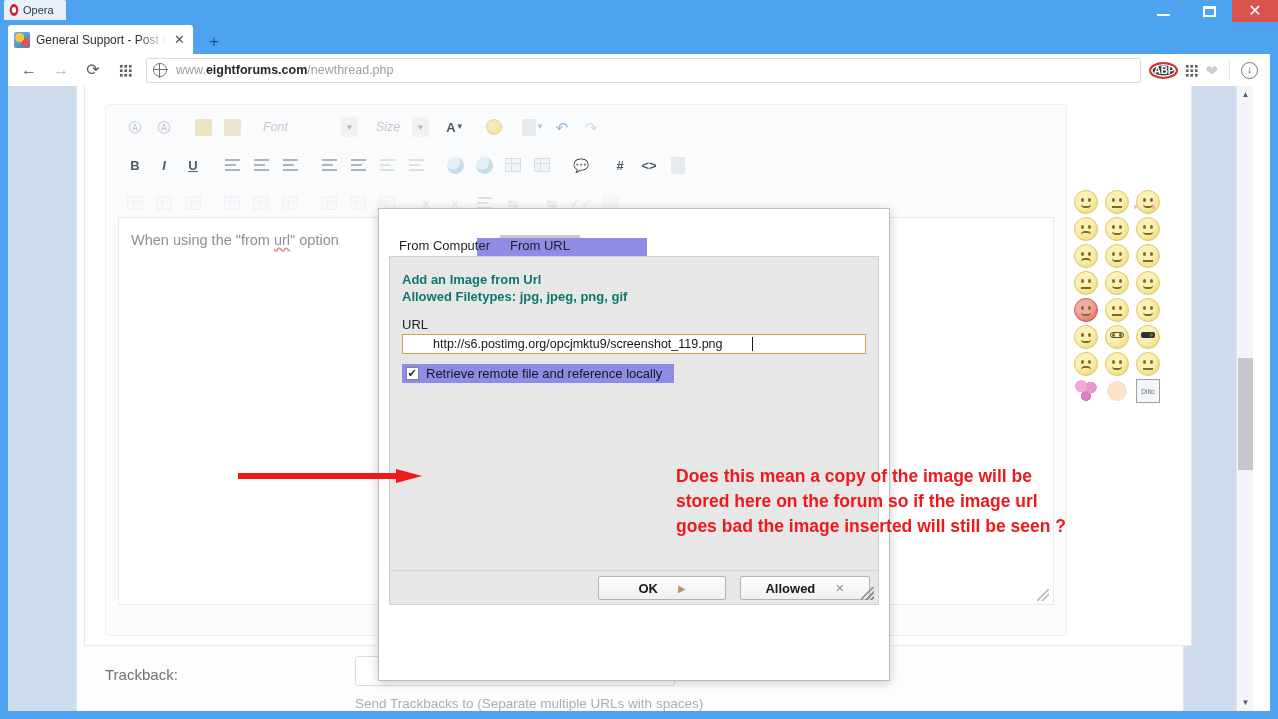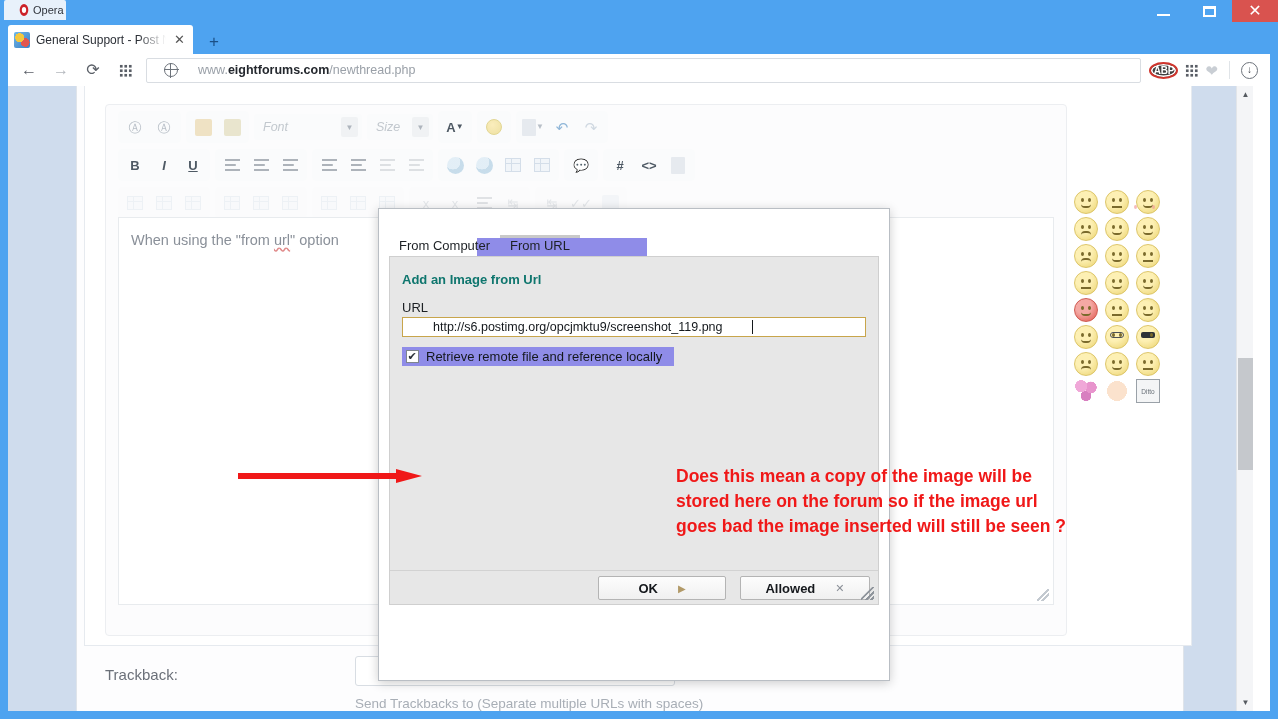--- a/index.html
+++ b/index.html
@@ -12,21 +12,21 @@
   #root { position: relative; width: 1278px; height: 719px; }
 
   
   .win-titlebar {
     position: absolute; left: 0; top: 0; width: 1278px; height: 22px;
     background: #4ea3f0;
   }
   .opera-tab {
     position: absolute; left: 4px; top: 0; width: 62px; height: 20px;
     background: #e8f1fb; border-radius: 2px 2px 0 0;
-    display: flex; align-items: center; gap: 3px; padding-left: 14px; text-align: right;
+    display: flex; align-items: center; gap: 3px; padding-left: 4px; text-align: right;
   }
   .opera-logo {
     width: 12px; height: 12px; border-radius: 50%;
     border: 3px solid #cc2229; background: #fff; flex: 0 0 auto;
     transform: scaleX(0.72);
   }
   .opera-tab-label { font-size: 11px; color: #30343c; }
 
   .win-buttons { position: absolute; right: 0; top: 0; height: 22px; display: flex; }
   .win-btn {
@@ -78,21 +78,21 @@
   }
   .nav-icon.fwd { color: #b3b7bd; }
   .grid-icon {
     width: 13px; height: 13px;
     background-image: radial-gradient(#595e66 45%, transparent 46%);
     background-size: 4.5px 4.5px;
   }
   .urlbar {
     flex: 1 1 auto; height: 25px; margin: 0 6px 0 4px;
     border: 1px solid #d9dde2; border-radius: 2px; background: #fff;
-    display: flex; align-items: center; padding: 0 17px; gap: 20px;
+    display: flex; align-items: center; padding: 0 6px; gap: 9px;
   }
   .globe-icon {
     width: 14px; height: 14px; border-radius: 50%; border: 1.4px solid #6d737b;
     position: relative; flex: 0 0 auto;
   }
   .globe-icon::before {
     content: ""; position: absolute; left: 5px; top: -1px; width: 1.4px; height: 15px;
     background: #6d737b;
   }
   .globe-icon::after {
@@ -675,20 +675,21 @@
               <span class="tab-label-layer">From Computer</span>
             </div>
             <div class="dtab active">
               <span class="tab-label-layer">From URL</span>
             </div>
           </div>
 
           <div class="dlg-panel">
             <div class="panel-text">
               <div>Add an Image from Url</div>
+              <div>Allowed Filetypes: jpg, jpeg, png, gif</div>
             </div>
             <div class="url-label">URL</div>
             <div class="url-input">
               <span>http://s6.postimg.org/opcjmktu9/screenshot_119.png</span>
                 <span class="caret"></span>
             </div>
             <div class="chk-row">
               <span class="chk"></span>
               <span class="chk-label">Retrieve remote file and reference locally</span>
             </div>

